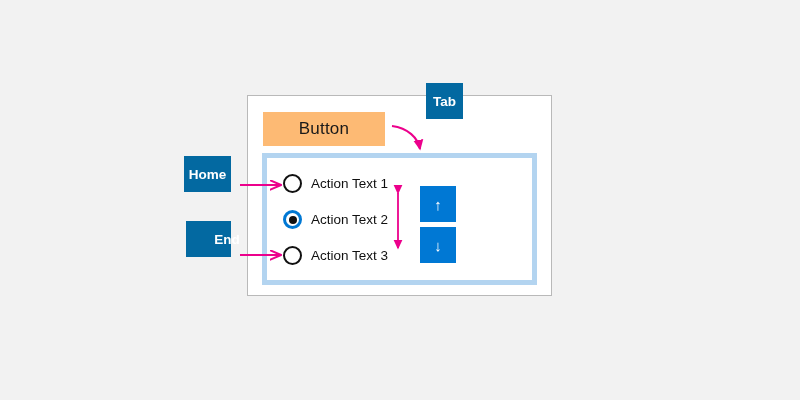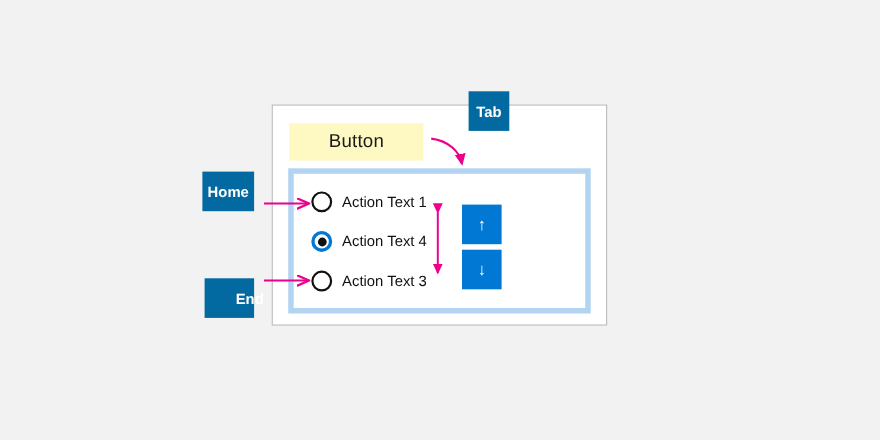--- a/index.html
+++ b/index.html
@@ -33,21 +33,21 @@
     box-sizing: border-box;
   }
 
   
   #push-button {
     position: absolute;
     left: 263px;
     top: 112px;
     width: 122px;
     height: 34px;
-    background: #fef9c3;
+    background: #fdba74;
     display: flex;
     align-items: center;
     justify-content: center;
     color: #1a1a1a;
     font-size: 17px;
     letter-spacing: .2px;
     box-sizing: border-box;
   }
 
   
@@ -133,21 +133,21 @@
     color: #ffffff;
     font-size: 13.5px;
     font-weight: bold;
     display: flex;
     align-items: center;
     justify-content: center;
     box-sizing: border-box;
   }
   #chip-tab  { left: 426px; top: 83px;  width: 37px; height: 36px; }
   #chip-home { left: 184px; top: 156px; width: 47px; height: 36px; }
-  #chip-end  { left: 186px; top: 253px; width: 45px; height: 36px; padding-left: 37px; }
+  #chip-end  { left: 186px; top: 221px; width: 45px; height: 36px; padding-left: 37px; }
 
   
   #annotations {
     position: absolute;
     left: 0;
     top: 0;
     width: 800px;
     height: 400px;
     pointer-events: none;
   }
@@ -167,21 +167,21 @@
 
   <div id="radio-group" role="radiogroup">
 
     <div class="radio-row">
       <span class="radio-mark"></span>
       <span class="radio-label">Action Text 1</span>
     </div>
 
     <div class="radio-row">
       <span class="radio-mark checked"></span>
-      <span class="radio-label">Action Text 4</span>
+      <span class="radio-label">Action Text 2</span>
     </div>
 
     <div class="radio-row">
       <span class="radio-mark"></span>
       <span class="radio-label">Action Text 3</span>
     </div>
 
   </div>
 
   <div class="spin-btn" id="spin-up">

